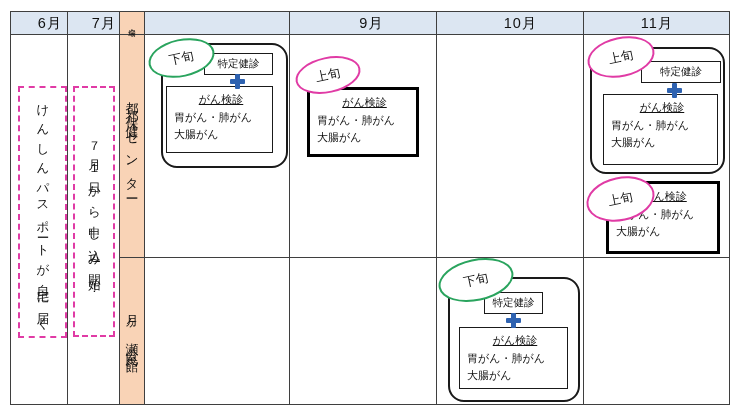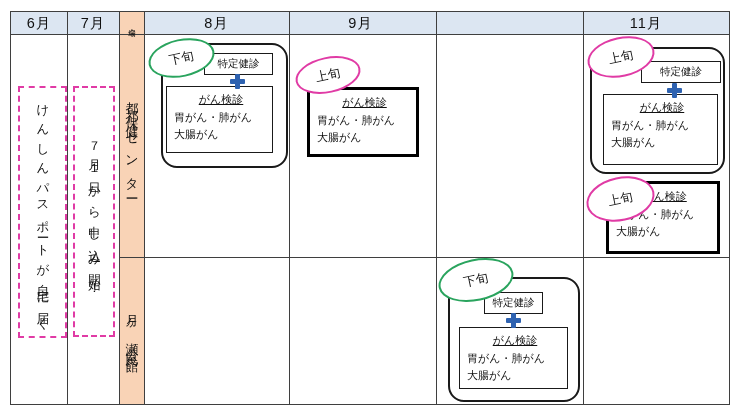--- a/index.html
+++ b/index.html
@@ -19,21 +19,21 @@
   
   .header-bg{position:absolute;left:0;top:0;right:0;height:22px;background:var(--header-bg);z-index:0;}
   .venue-bg{position:absolute;left:108px;top:0;width:25px;bottom:0;background:var(--venue-bg);z-index:0;}
 
   
   .vline{position:absolute;top:0;bottom:0;width:1px;background:var(--grid);z-index:1;}
   .hline{position:absolute;height:1px;background:var(--grid);z-index:1;}
 
   
   .mcell{position:absolute;top:0;height:22px;display:flex;align-items:center;justify-content:center;
-         font-size:14.5px;letter-spacing:1px;z-index:2;}
+         font-size:14.5px;letter-spacing:1px;z-index:2;margin-left:11px;}
 
   
   .vtext{writing-mode:vertical-rl;text-orientation:mixed;}
   .vlabel{position:absolute;display:flex;align-items:center;justify-content:center;z-index:2;}
   .venue-h .vtext{font-size:7.5px;letter-spacing:1px;}
   .venue-1 .vtext{font-size:13px;letter-spacing:8px;}
   .venue-2 .vtext{font-size:13px;letter-spacing:6px;}
 
   
   .note{position:absolute;border:2px dashed var(--early-badge);display:flex;align-items:center;justify-content:center;z-index:2;}
@@ -77,22 +77,22 @@
     <div class="vline" style="left:108px"></div>
     <div class="vline" style="left:133px"></div>
     <div class="vline" style="left:278px"></div>
     <div class="vline" style="left:425px"></div>
     <div class="vline" style="left:572px"></div>
     <div class="hline" style="left:0;right:0;top:22px"></div>
     <div class="hline" style="left:108px;right:0;top:245px"></div>
 
     <div class="mcell" style="left:0;width:56px">6月</div>
     <div class="mcell" style="left:56px;width:52px">7月</div>
-    <div class="mcell" style="left:133px;width:145px">8月</div>
     <div class="mcell" style="left:276px;width:147px">9月</div>
+    <div class="mcell" style="left:425px;width:147px">10月</div>
     <div class="mcell" style="left:572px;width:126px">11月</div>
 
     <div class="vlabel venue-h" style="left:108px;top:0;width:25px;height:22px">
       <span class="vtext">会場</span>
     </div>
     <div class="vlabel venue-1" style="left:108px;top:22px;width:25px;height:223px">
       <span class="vtext">都祁保健センター</span>
     </div>
     <div class="vlabel venue-2" style="left:108px;top:245px;width:25px;height:147px">
       <span class="vtext">月ヶ瀬公民館</span>

